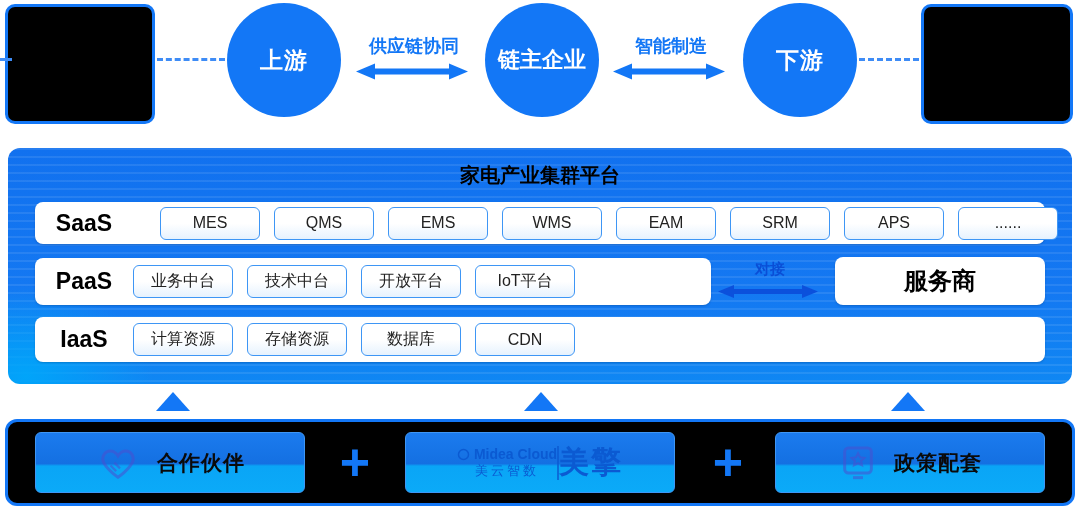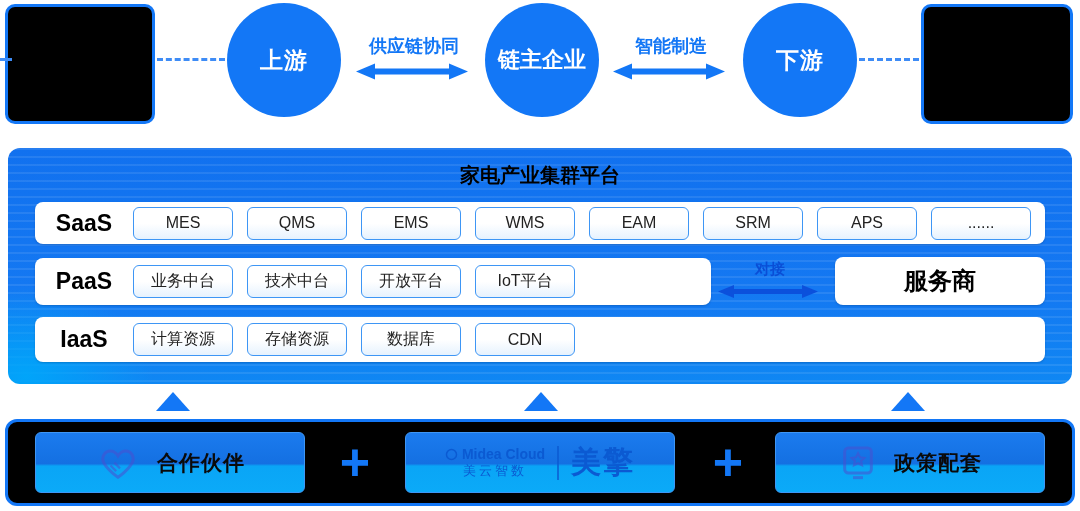--- a/index.html
+++ b/index.html
@@ -24,21 +24,21 @@
 
   
   .panel{position:absolute;left:8px;top:148px;width:1064px;height:236px;border-radius:12px;
     background:
       radial-gradient(170px 120px at 18px 228px, rgba(0,166,250,.95), rgba(0,166,250,0) 75%),
       repeating-linear-gradient(180deg, rgba(255,255,255,.09) 0 2.5px, rgba(255,255,255,0) 2.5px 8px),
       linear-gradient(180deg,#1171EF 0%,#1478F2 60%,#0F87F3 100%);}
   .panel-title{position:absolute;left:0;right:0;top:14px;text-align:center;font-size:20px;font-weight:700;color:#000;}
   .layer-bar{position:absolute;left:27px;background:#fff;border-radius:8px;display:flex;align-items:center;box-sizing:border-box;
              box-shadow:0 1px 2px rgba(0,40,90,.25);}
-  #saasBar{top:54px;width:1010px;height:42px;}
+  #saasBar{top:54px;width:1010px;height:42px;gap:27px;}
   #paasBar{top:110px;width:676px;height:47px;}
   #iaasBar{top:169px;width:1010px;height:45px;}
   .layer-name{width:98px;text-align:center;font-weight:700;font-size:23px;color:#000;flex:0 0 auto;}
   .chips{display:flex;gap:14px;}
   .chip{width:100px;height:33px;border:1.5px solid #3E96F5;border-radius:6px;box-sizing:border-box;
         background:linear-gradient(180deg,#ffffff 50%,#E6F2FE 100%);
         display:flex;align-items:center;justify-content:center;font-size:16px;color:#222;}
   .connect-label{position:absolute;left:712px;top:112px;width:100px;text-align:center;color:#0A4ED6;font-weight:700;font-size:15px;}
   #daConnect{left:710px;top:136px;}
   .provider-box{position:absolute;left:827px;top:109px;width:210px;height:48px;background:#fff;border-radius:8px;
@@ -56,21 +56,21 @@
   .f-box{position:absolute;top:10px;width:270px;height:61px;border-radius:6px;border:1.5px solid #3E96F5;box-sizing:border-box;
          background:linear-gradient(180deg,#1B7BEE 0%,#1470E2 52%,#0AA5F6 56%,#0BAAF8 100%);
          display:flex;align-items:center;justify-content:center;gap:16px;}
   #fPartner{left:27px}#fVendor{left:397px}#fPolicy{left:767px}
   .f-label{color:#0a0a0a;font-weight:700;font-size:21px;letter-spacing:1px;}
   .plus{position:absolute;top:14px;width:44px;text-align:center;color:#1377F6;font-size:52px;font-weight:700;line-height:1;}
   #p1{left:325px}#p2{left:698px}
   .ficon{opacity:.55;}
 
   
-  .logo{display:flex;align-items:center;gap:12px;color:#0B5AD2;}
+  .logo{display:flex;align-items:center;color:#0B5AD2;}
   .logo-left{text-align:center;line-height:1.2;}
   .logo-l1{font-size:14px;font-weight:700;display:flex;align-items:center;justify-content:center;gap:4px;}
   .logo-l2{font-size:13px;font-weight:400;letter-spacing:3px;}
   .logo-div{width:2px;height:34px;background:#0B5AD2;opacity:.75;}
   .logo-brand{font-size:30px;font-weight:700;letter-spacing:2px;}
 </style>
 </head>
 <body>
 
 <div class="stage">

